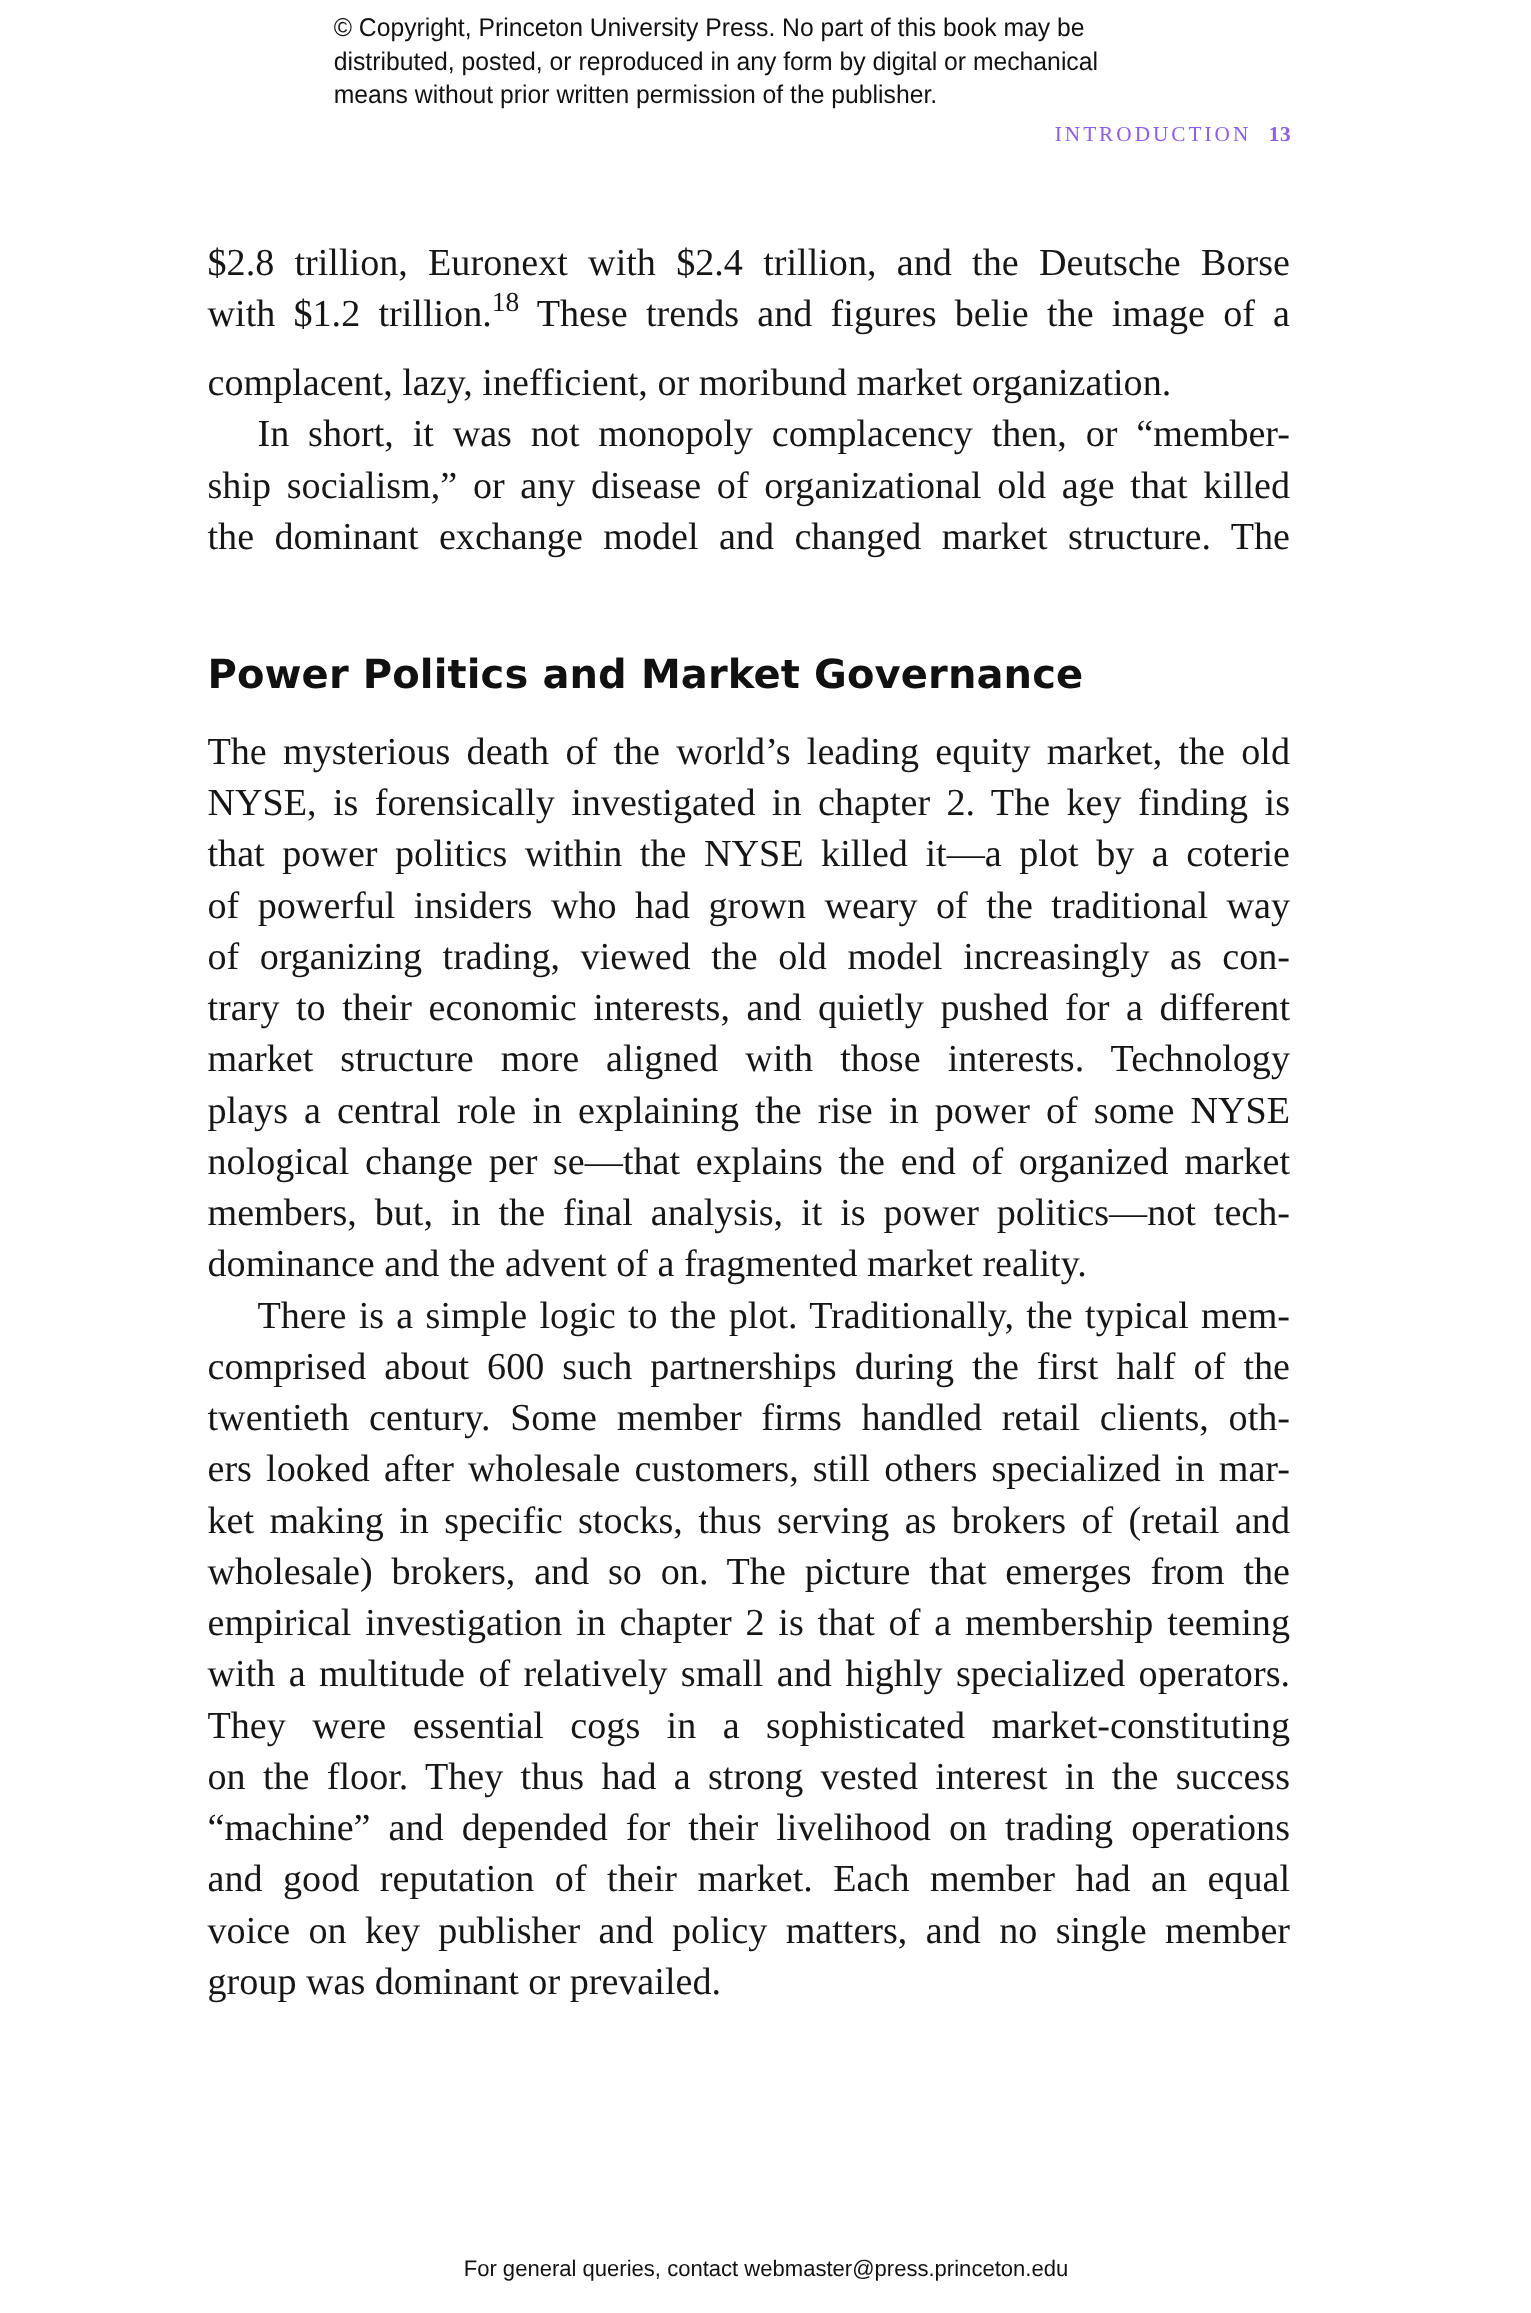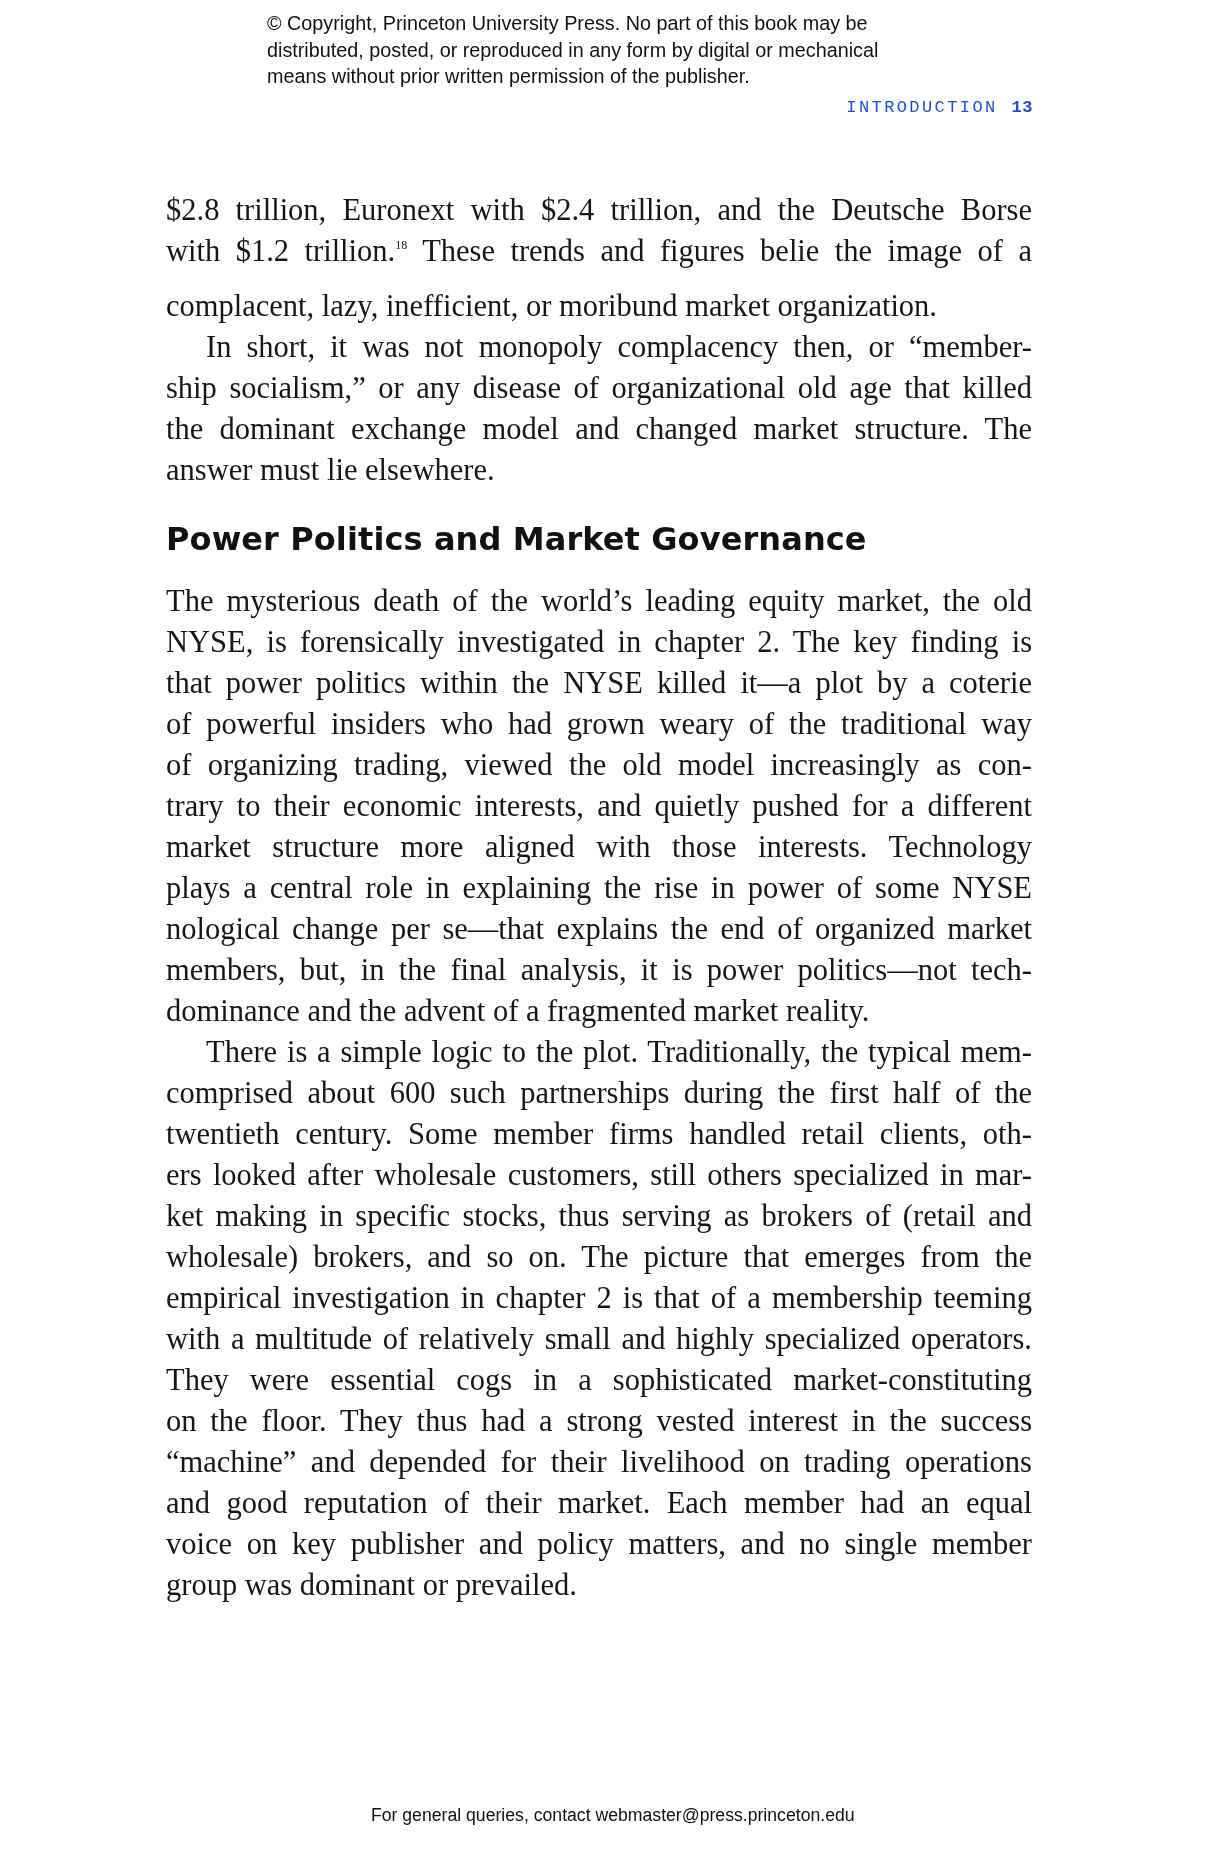--- a/index.html
+++ b/index.html
@@ -25,25 +25,25 @@
       color: #111111;
       transform: scaleX(0.965);
       transform-origin: left top;
       white-space: nowrap;
     }
     .copyright div { margin: 0; }
     .running-head {
       position: absolute;
       right: 192px;
       top: 97px;
-      font-family: Liberation Mono, monospace;
+      font-family: Liberation Serif, serif;
       font-size: 17px;
       line-height: 22px;
       letter-spacing: 2.4px;
-      color: #1d4ed8;
+      color: #8b5cf6;
       white-space: nowrap;
     }
     .running-head .page-num {
       font-weight: bold;
       letter-spacing: 0.5px;
       margin-left: 14px;
     }
     .body-block {
       position: absolute;
       left: 166px;
@@ -58,21 +58,21 @@
       text-align: justify;
       text-align-last: justify;
       white-space: nowrap;
       overflow: visible;
     }
     .line.last {
       text-align-last: left;
     }
     .line.indent { padding-left: 40px; }
     sup.fn {
-      font-size: 12px;
+      font-size: 22px;
       line-height: 0;
       vertical-align: 12px;
     }
     #block1 { top: 170px; }
     .section-heading {
       position: absolute;
       left: 166px;
       top: 522px;
       font-family: "DejaVu Sans", sans-serif;
       font-weight: bold;
@@ -115,21 +115,20 @@
 <div class="body-block" id="block1">
   <div>
     <span class="line" style="display: block; width: auto; margin-top: 20px;">$2.8 trillion, Euronext with $2.4 trillion, and the Deutsche Borse</span>
     <span class="line" style="display: block; width: auto;"><span>with $1.2 trillion.</span><sup class="fn">18</sup><span> These trends and figures belie the image of a</span></span>
     <span class="line last" style="display: block; width: auto; margin-top: 14px;">complacent, lazy, inefficient, or moribund market organization.</span>
   </div>
   <div>
     <span class="line indent" style="display: block; width: auto;">In short, it was not monopoly complacency then, or “member-</span>
     <span class="line" style="display: block; width: auto;">ship socialism,” or any disease of organizational old age that killed</span>
     <span class="line" style="display: block; width: auto;">the dominant exchange model and changed market structure. The</span>
-    <span class="line last" style="display: block; width: auto;">answer must lie elsewhere.</span>
   </div>
 </div>
 
 <div class="section-heading">Power Politics and Market Governance</div>
 
 <div class="body-block" id="block2">
   <div id="sec-p0">
       <span class="line" style="display: block; width: auto;">The mysterious death of the world’s leading equity market, the old</span>
       <span class="line" style="display: block; width: auto;">NYSE, is forensically investigated in chapter 2. The key finding is</span>
       <span class="line" style="display: block; width: auto;">that power politics within the NYSE killed it—a plot by a coterie</span>

